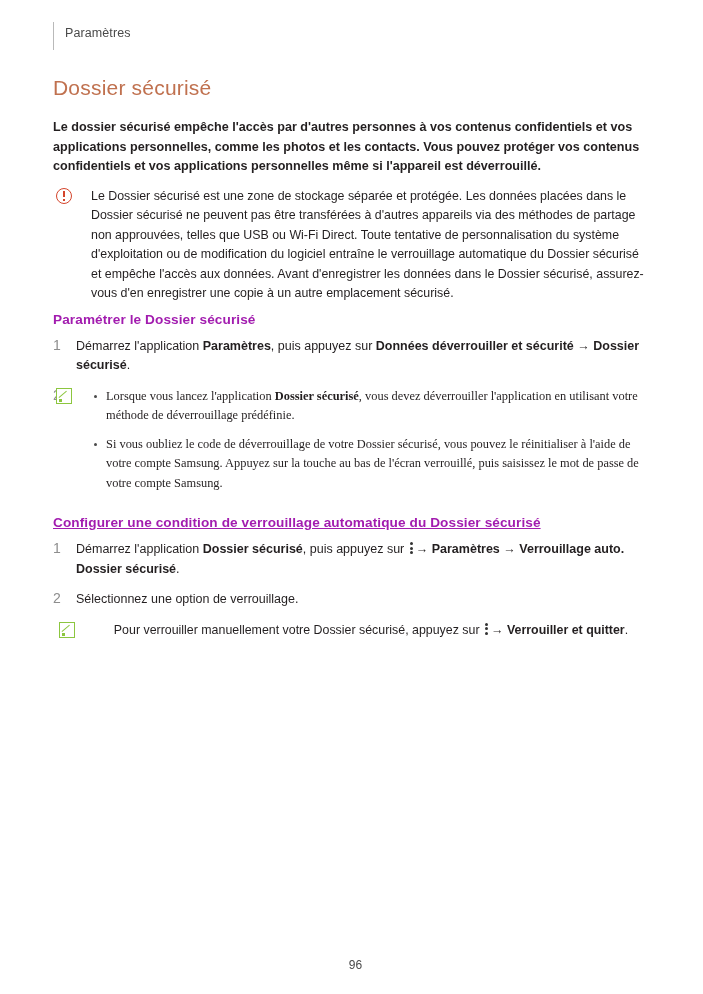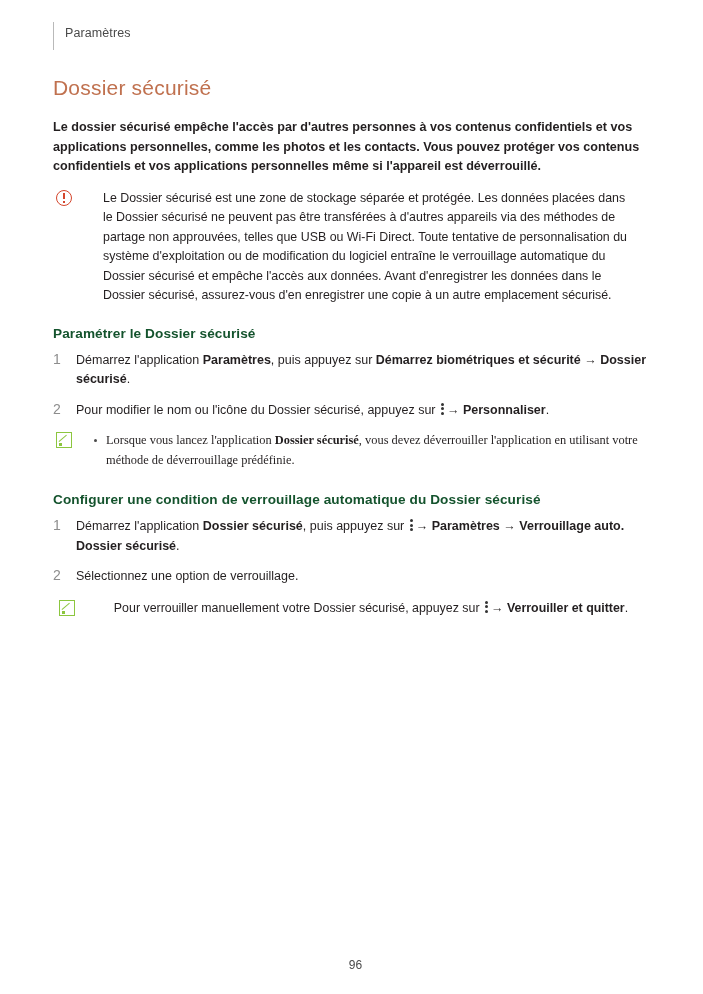--- a/index.html
+++ b/index.html
@@ -65,37 +65,37 @@
 
   p.body-text {
     margin: 0 0 10px 0;
     font-size: 12.6px;
     line-height: 19.5px;
     color: #231f20;
     font-weight: bold;
   }
 
   h2.section {
-    margin: 20px 0 10px 0;
+    margin: 8px 0 10px 0;
     font-size: 13.6px;
     font-weight: bold;
-    color: #14532d;
+    color: #a21caf;
     letter-spacing: 0.1px;
   }
-  h2.section.tight { margin-top: 22px; }
+  h2.section.tight { margin-top: 22px; text-decoration: underline; }
 
   
   .notebox {
     position: relative;
     padding-left: 38px;
     margin: 6px 0 4px 0;
     font-size: 12.4px;
     line-height: 19.5px;
   }
-  .notebox p { margin: 12px; }
+  .notebox p { margin: 0; }
   .note-icon {
     position: absolute;
     left: 3px;
     top: 1px;
     width: 17px;
     height: 17px;
   }
 
   
   .icon-caution {
@@ -273,40 +273,38 @@
       <p>Le Dossier sécurisé est une zone de stockage séparée et protégée. Les données placées dans le Dossier sécurisé ne peuvent pas être transférées à d'autres appareils via des méthodes de partage non approuvées, telles que USB ou Wi-Fi Direct. Toute tentative de personnalisation du système d'exploitation ou de modification du logiciel entraîne le verrouillage automatique du Dossier sécurisé et empêche l'accès aux données. Avant d'enregistrer les données dans le Dossier sécurisé, assurez-vous d'en enregistrer une copie à un autre emplacement sécurisé.</p>
     </div>
 
     <h2 class="section">Paramétrer le Dossier sécurisé</h2>
 
     <div class="steps">
 
       <div class="step">
         <span class="num">1</span>
         <p>
-          <span>Démarrez l'application </span><b>Paramètres</b><span>, puis appuyez sur </span><b>Démarrez biométriques et sécurité</b><span class="arrow"> → </span><b>Dossier sécurisé</b><span>.</span>
+          <span>Démarrez l'application </span><b>Paramètres</b><span>, puis appuyez sur </span><b>Données déverrouiller et sécurité</b><span class="arrow"> → </span><b>Dossier sécurisé</b><span>.</span>
         </p>
       </div>
 
       <div class="step">
         <span class="num">2</span>
-        <p>
-          <span>Pour modifier le nom ou l'icône du Dossier sécurisé, appuyez sur </span><span class="kebab"><i></i><i></i><i></i></span><span class="arrow">→ </span><b>Personnaliser</b><span>.</span>
-        </p>
       </div>
     </div>
 
     <div class="notebox">
       <div class="note-icon">
         <div class="icon-note"></div>
       </div>
       <ul class="bullets">
         <li>
           <span>Lorsque vous lancez l'application </span><b>Dossier sécurisé</b><span>, vous devez déverrouiller l'application en utilisant votre méthode de déverrouillage prédéfinie.</span>
         </li>
+        <li>Si vous oubliez le code de déverrouillage de votre Dossier sécurisé, vous pouvez le réinitialiser à l'aide de votre compte Samsung. Appuyez sur la touche au bas de l'écran verrouillé, puis saisissez le mot de passe de votre compte Samsung.</li>
       </ul>
     </div>
 
     <h2 class="section tight">Configurer une condition de verrouillage automatique du Dossier sécurisé</h2>
 
     <div class="steps">
       <div class="step">
         <span class="num">1</span>
         <p>
           <span>Démarrez l'application </span><b>Dossier sécurisé</b><span>, puis appuyez sur </span><span class="kebab"><i></i><i></i><i></i></span><span class="arrow">→ </span><b>Paramètres</b><span class="arrow"> → </span><b>Verrouillage auto. Dossier sécurisé</b><span>.</span>

